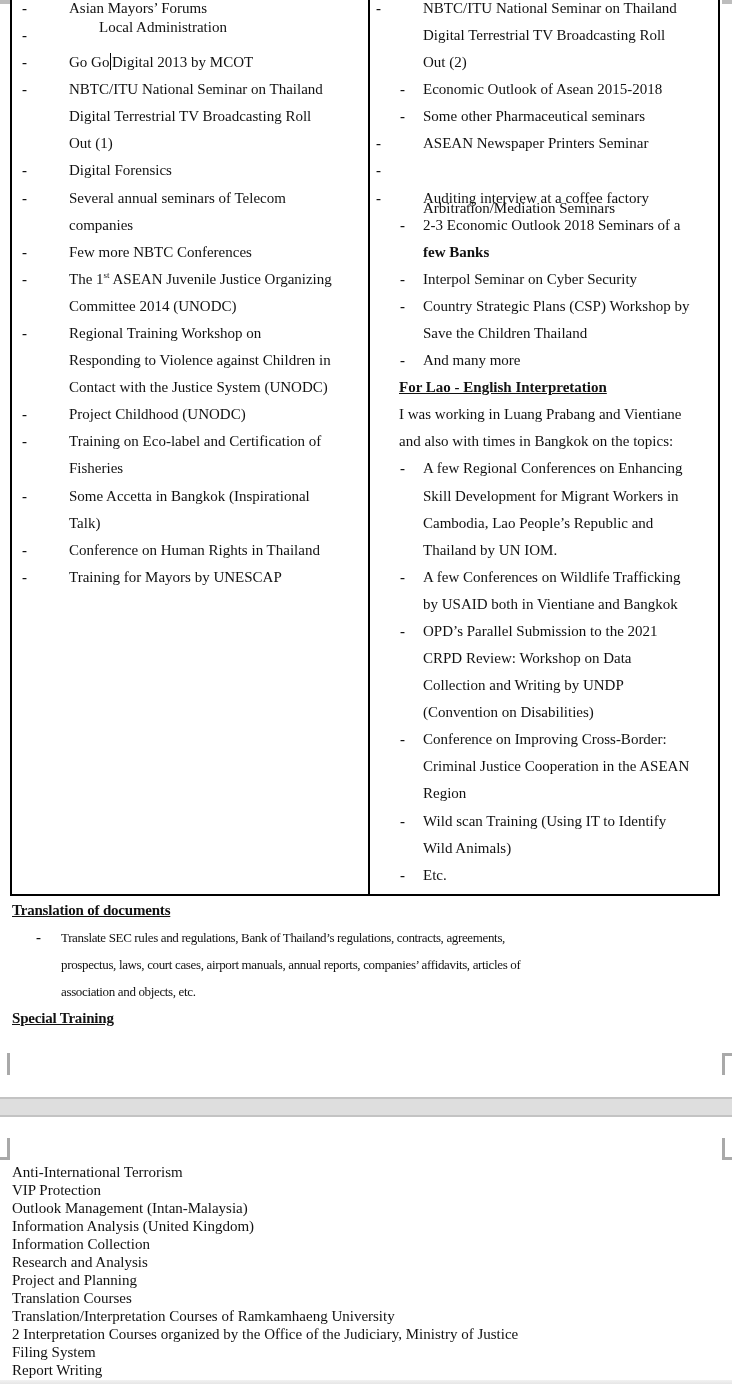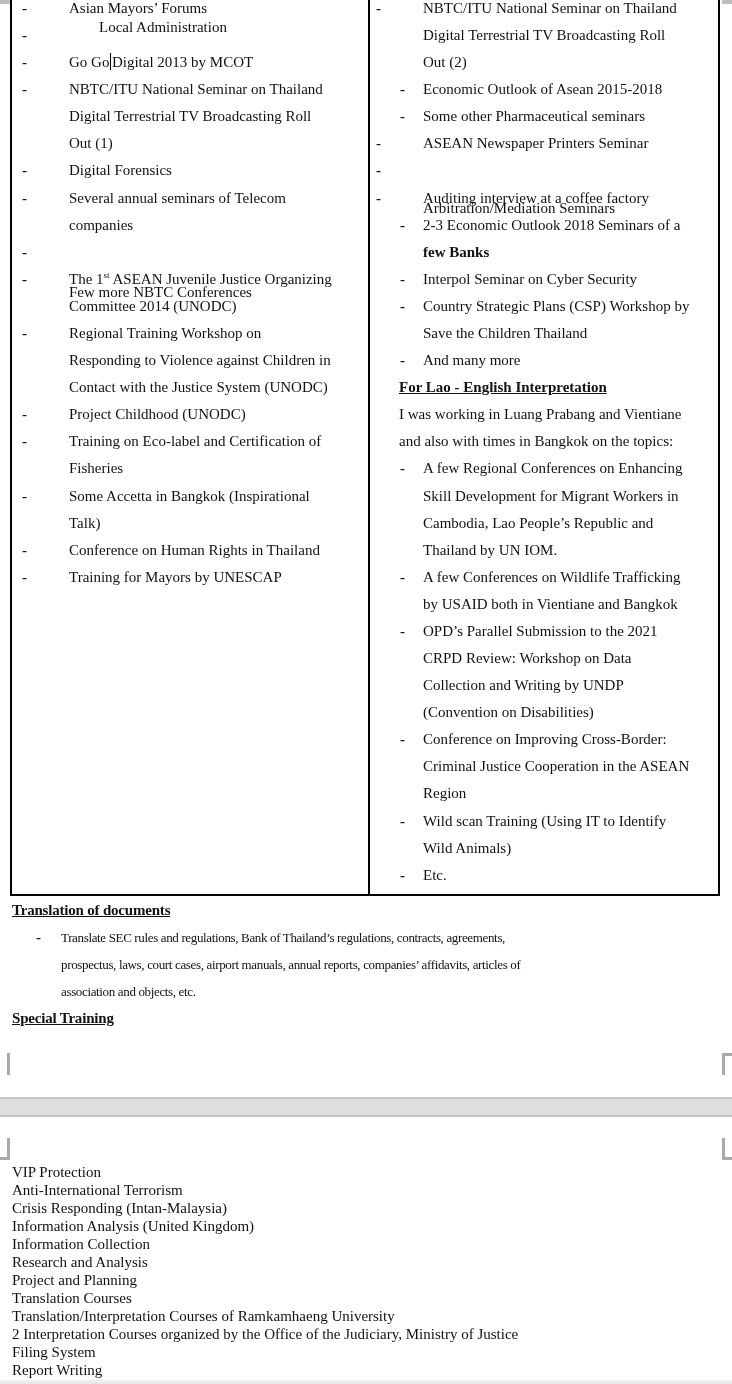--- a/index.html
+++ b/index.html
@@ -71,21 +71,21 @@
     <span class="line" style="left:57px; top:136px;">Out (1)</span>
 
     <span class="dash" style="left:10px; top:163px;">-</span>
     <span class="line" style="left:57px; top:163px;">Digital Forensics</span>
 
     <span class="dash" style="left:10px; top:191px;">-</span>
     <span class="line" style="left:57px; top:191px;">Several annual seminars of Telecom</span>
     <span class="line" style="left:57px; top:218px;">companies</span>
 
     <span class="dash" style="left:10px; top:245px;">-</span>
-    <span class="line" style="left:57px; top:245px;margin-top:40px;">Few more NBTC Conferences</span>
+    <span class="line" style="left:57px; top:245px;">Few more NBTC Conferences</span>
 
     <span class="dash" style="left:10px; top:272px;">-</span>
     <span class="line" style="left:57px; top:272px;"><span>The 1</span><sup>st</sup><span> ASEAN Juvenile Justice Organizing</span></span>
     <span class="line" style="left:57px; top:299px;">Committee 2014 (UNODC)</span>
 
     <span class="dash" style="left:10px; top:326px;">-</span>
     <span class="line" style="left:57px; top:326px;">Regional Training Workshop on</span>
     <span class="line" style="left:57px; top:353px;">Responding to Violence against Children in</span>
     <span class="line" style="left:57px; top:380px;">Contact with the Justice System (UNODC)</span>
 
@@ -186,23 +186,23 @@
 
 <div class="section-heading" style="top:1010px;">Special Training</div>
 
 <div class="corner bl"></div>
 <div class="corner br"></div>
 <div class="page-gap"></div>
 <div class="corner tl"></div>
 <div class="corner tr"></div>
 
 <ul class="training-list">
+  <li>Anti-International Terrorism</li>
   <li>VIP Protection</li>
-  <li>Anti-International Terrorism</li>
-  <li>Crisis Responding (Intan-Malaysia)</li>
+  <li>Outlook Management (Intan-Malaysia)</li>
   <li>Information Analysis (United Kingdom)</li>
   <li>Information Collection</li>
   <li>Research and Analysis</li>
   <li>Project and Planning</li>
   <li>Translation Courses</li>
   <li>Translation/Interpretation Courses of Ramkamhaeng University</li>
   <li>2 Interpretation Courses organized by the Office of the Judiciary, Ministry of Justice</li>
   <li>Filing System</li>
   <li>Report Writing</li>
 </ul>

